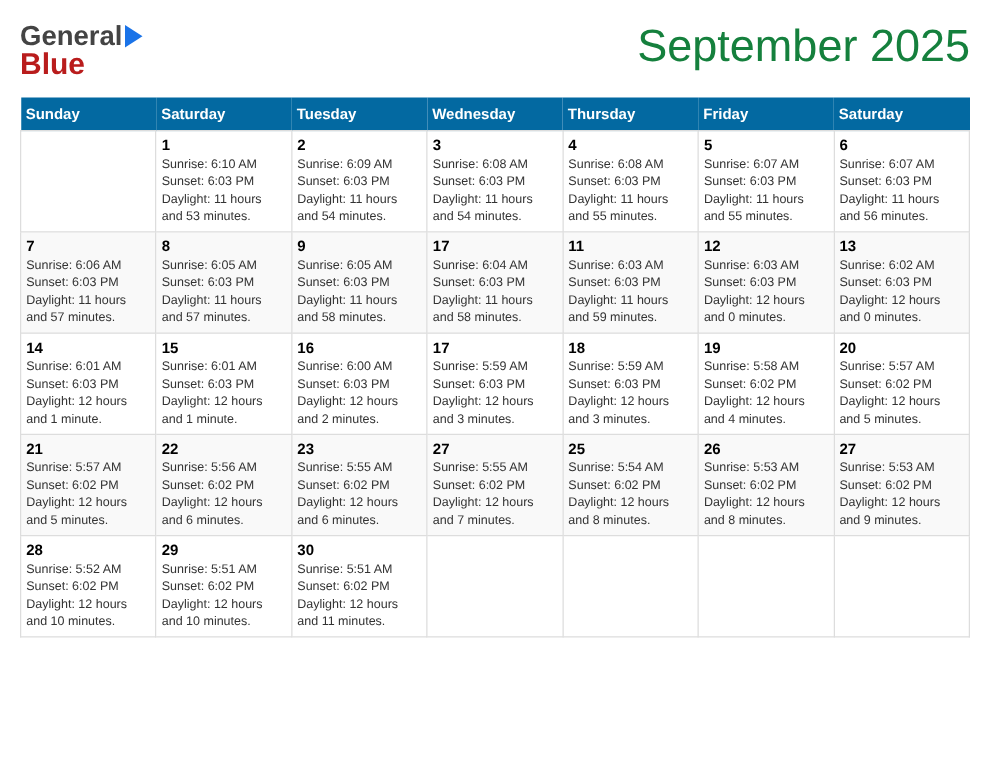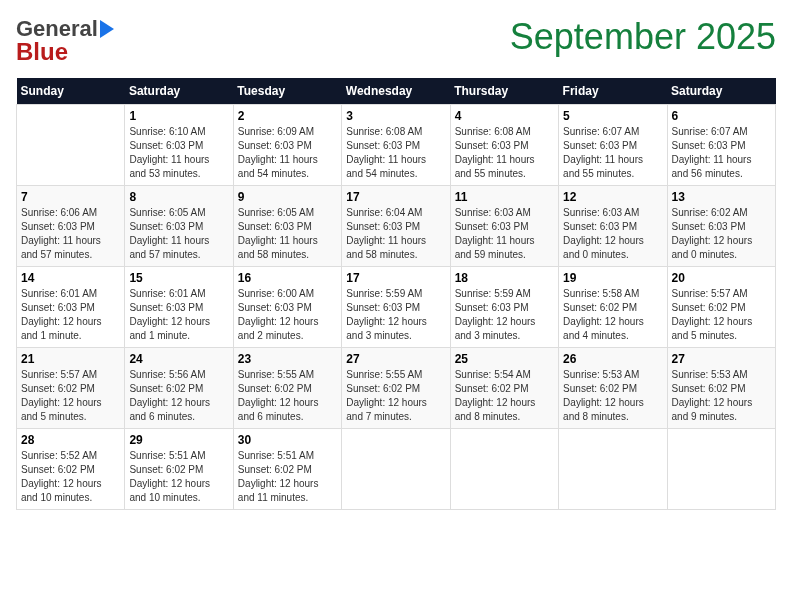--- a/index.html
+++ b/index.html
@@ -32,21 +32,21 @@
     .location {
       font-size: 15px;
       color: #555;
     }
     table {
       width: 100%;
       border-collapse: collapse;
       font-size: 11px;
     }
     th {
-      background-color: #0f172a;
+      background-color: #0369a1;
       color: #fff;
       padding: 6px 4px;
       text-align: left;
       font-size: 12px;
       font-weight: bold;
     }
     td {
       border: 1px solid #ddd;
       vertical-align: top;
       padding: 4px;
@@ -257,21 +257,21 @@
       </tr>
       <tr>
         <td>
           <span class="day-number">21</span>
           <div class="day-info" style="white-space: pre-line;">Sunrise: 5:57 AM
 Sunset: 6:02 PM
 Daylight: 12 hours
 and 5 minutes.</div>
         </td>
         <td>
-          <span class="day-number">24</span>
+          <span class="day-number">22</span>
           <div class="day-info" style="white-space: pre-line;">Sunrise: 5:56 AM
 Sunset: 6:02 PM
 Daylight: 12 hours
 and 6 minutes.</div>
         </td>
         <td>
           <span class="day-number">23</span>
           <div class="day-info" style="white-space: pre-line;">Sunrise: 5:55 AM
 Sunset: 6:02 PM
 Daylight: 12 hours

